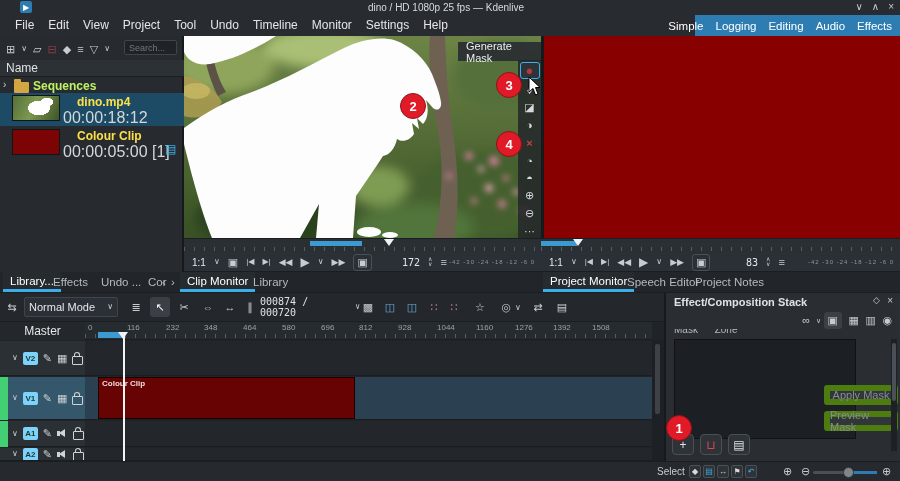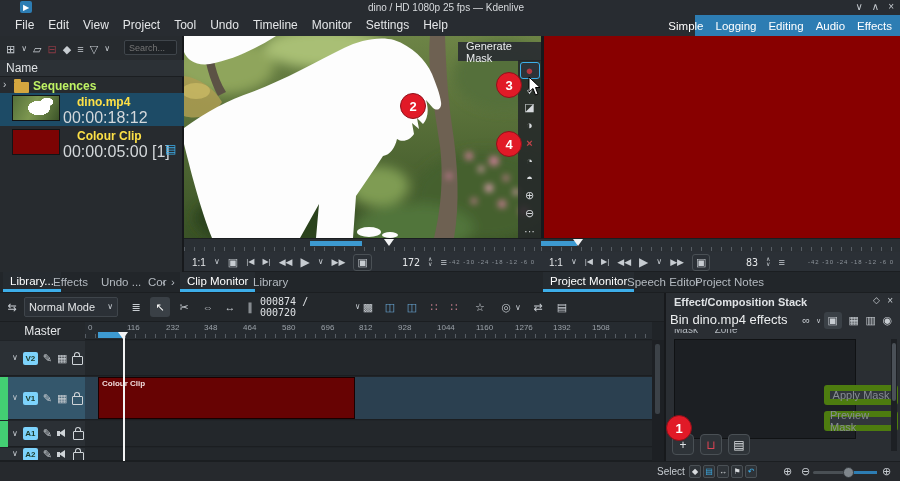--- a/index.html
+++ b/index.html
@@ -428,21 +428,20 @@
     <div id="playhead"></div>
     <div id="tlscroll">
         <div class="thumbv"></div>
       </div>
   </div>
 
   <div class="abs" id="fxpanel">
     <span id="fxtitle">Effect/Composition Stack</span>
     <span class="ic" style="position:absolute;right:20px;top:3px;font-size:9px">◇</span>
     <span class="ic" style="position:absolute;right:7px;top:3px;font-size:10px">×</span>
-    <span id="fxhead">Bin dino.mp4 effects</span>
     <span class="ic" style="position:absolute;right:90px;top:22px">∞</span>
     <span class="ic" style="position:absolute;right:79px;top:24px;font-size:7px">∨</span>
     <span class="ic" style="position:absolute;right:58px;top:19px;background:#3a4046;border-radius:3px;padding:3px 4px">▣</span>
     <span class="ic" style="position:absolute;right:41px;top:22px">▦</span>
     <span class="ic" style="position:absolute;right:24px;top:22px">▥</span>
     <span class="ic" style="position:absolute;right:8px;top:22px">◉</span>
     <div id="fxtabs">
       <span>Mask</span>
       <span>Zone</span>
     </div>

